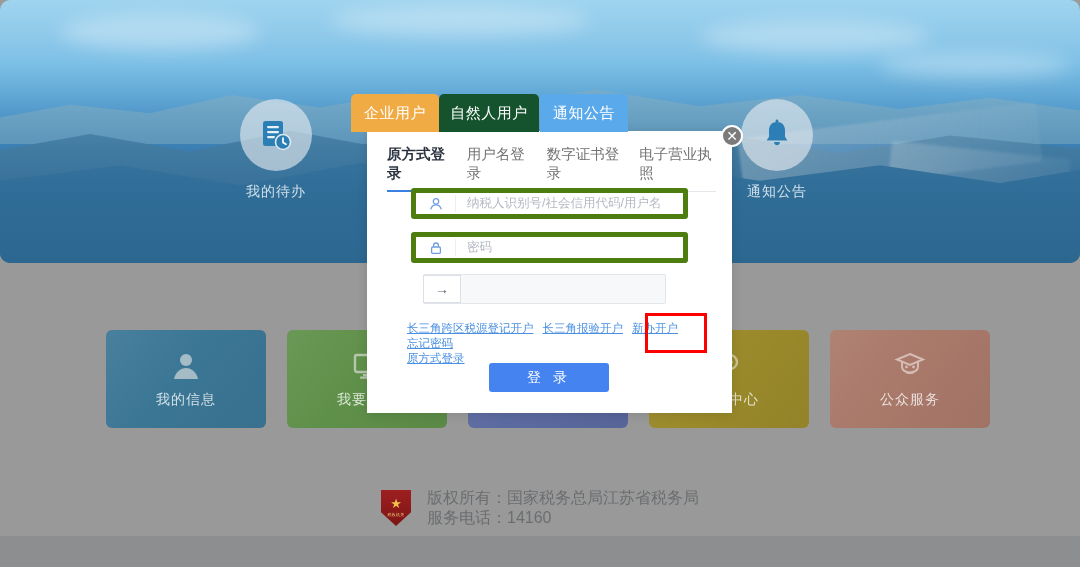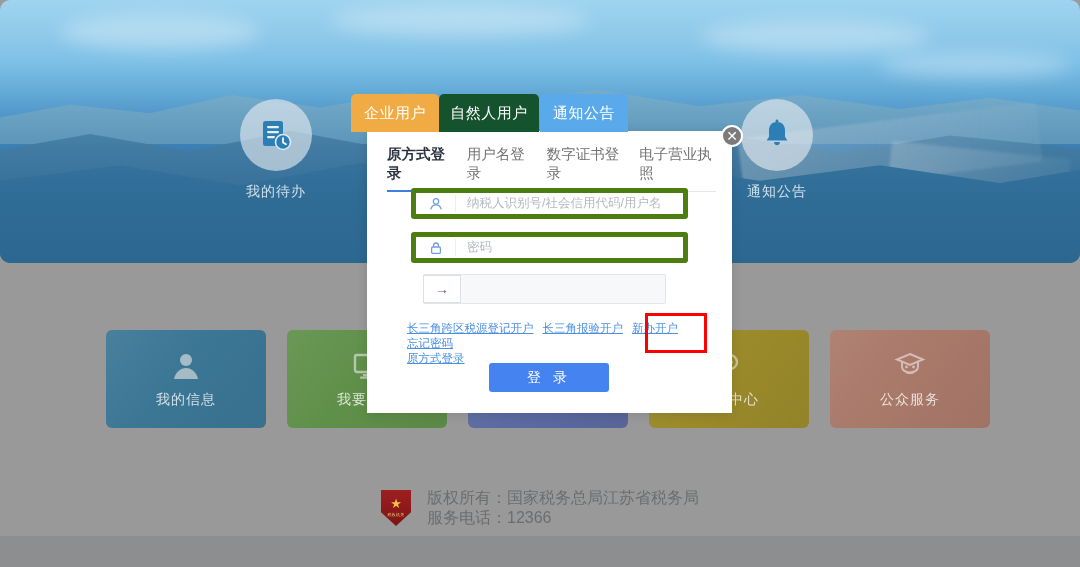--- a/index.html
+++ b/index.html
@@ -294,21 +294,21 @@
   </div>
 
   <div class="footer">
     <div class="footer-inner">
       <div class="emblem">
         <span class="emblem-star">★</span>
         <span class="emblem-txt">税收机关</span>
       </div>
       <div>
         <div class="footer-text">版权所有：国家税务总局江苏省税务局</div>
-        <div class="footer-text">服务电话：12366</div>
+        <div class="footer-text">服务电话：14160</div>
       </div>
     </div>
   </div>
 
   <div class="tabs">
     <div class="tab t0">企业用户</div>
     <div class="tab t1">自然人用户</div>
     <div class="tab t2">通知公告</div>
   </div>
 

